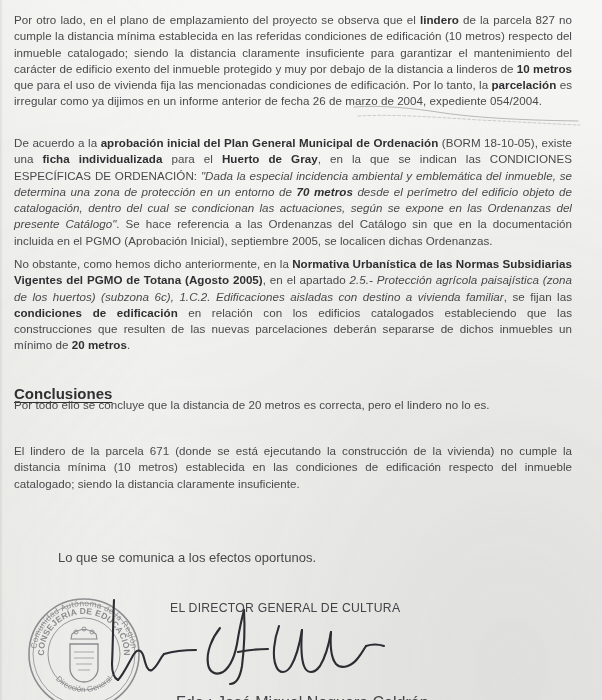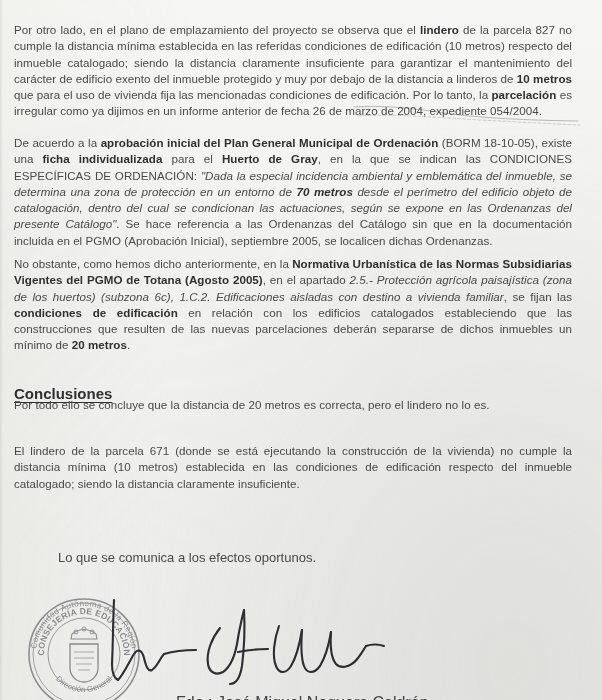--- a/index.html
+++ b/index.html
@@ -43,21 +43,21 @@
     font-size: 11.6px;
     line-height: 16.3px;
     text-align: justify;
     text-justify: inter-word;
     color: #4a4a4d;
     letter-spacing: 0.04px;
   }
   .body-text b, .body-text strong { color: #303033; font-weight: bold; }
   .body-text i, .body-text em { font-style: italic; }
 
-  #para-1 { top: 12px; margin-top: 10px; }
+  #para-1 { top: 12px; }
   #para-2 { top: 135px; }
   #para-3 { top: 256px; }
   #heading-conclusiones {
     position: absolute;
     left: 14px;
     top: 385px;
     font-size: 15px;
     font-weight: bold;
     color: #303033;
     text-decoration: underline;
@@ -195,17 +195,18 @@
       <path d="M124 32 C 116 42, 110 56, 112 68 C 113 76, 120 80, 127 76 C 136 70, 140 56, 142 42 C 144 30, 146 22, 148 14"></path>
       <path d="M148 14 C 149 32, 148 54, 146 70 C 144 82, 140 88, 134 88"></path>
       <path d="M142 56 C 152 54, 162 53, 172 53"></path>
       <path d="M183 30 C 178 44, 176 60, 180 70 C 183 78, 190 78, 195 70 C 201 60, 204 46, 206 34"></path>
       <path d="M206 34 C 205 48, 205 62, 208 70 C 211 78, 218 78, 224 70 C 230 60, 233 48, 235 36"></path>
       <path d="M235 36 C 234 50, 235 62, 240 68 C 246 74, 256 70, 262 62 C 266 57, 268 53, 270 50"></path>
       <path d="M270 50 C 276 48, 282 48, 288 50"></path>
     </g>
   </svg>
 
+  <div id="director-title">EL DIRECTOR GENERAL DE CULTURA</div>
 
   <div id="signer-name">Fdo.: José Miguel Noguera Celdrán</div>
 
   <div class="scan-noise"></div>
 </div>
 
 </body></html>

